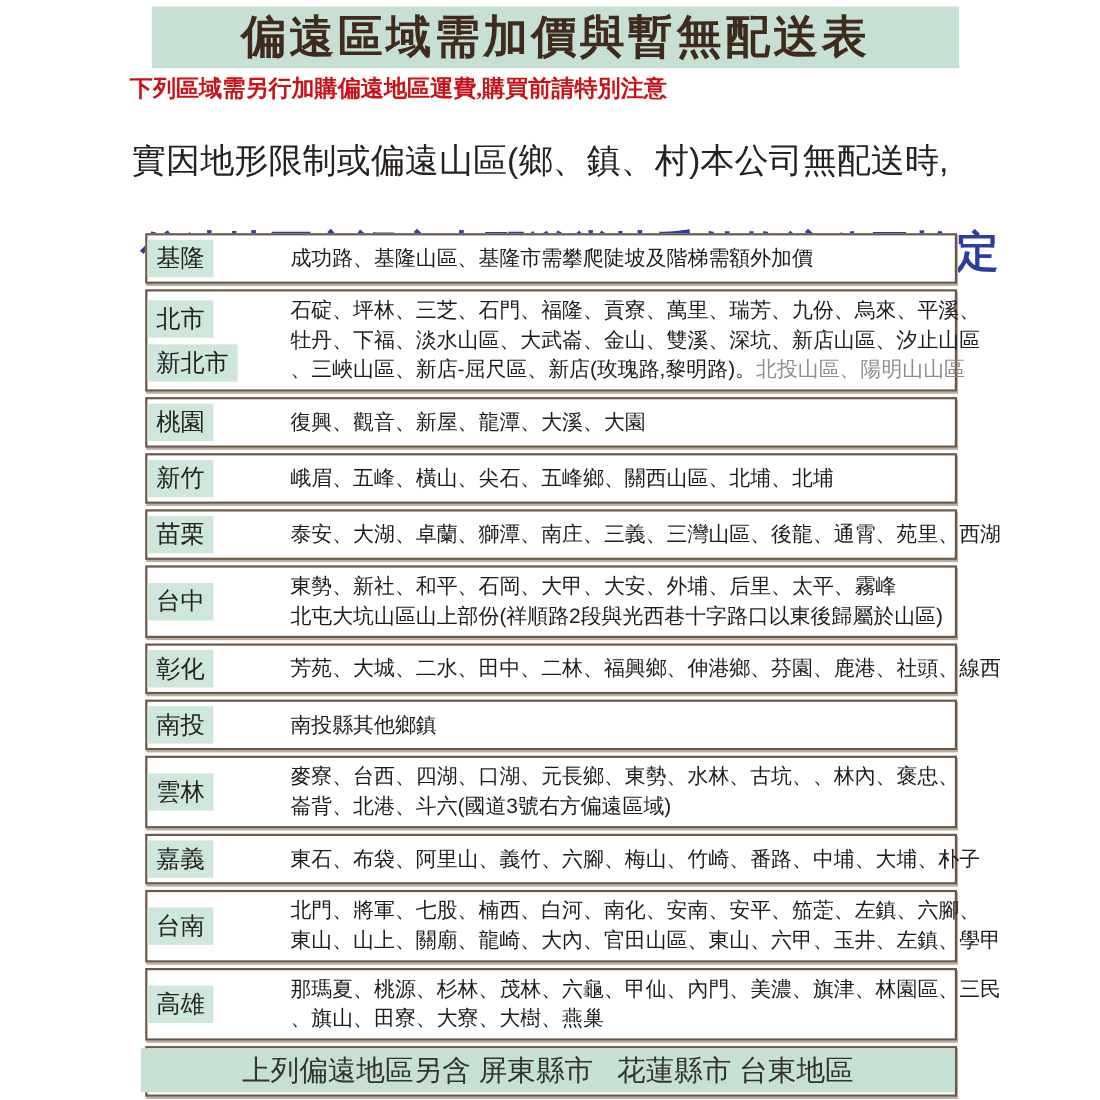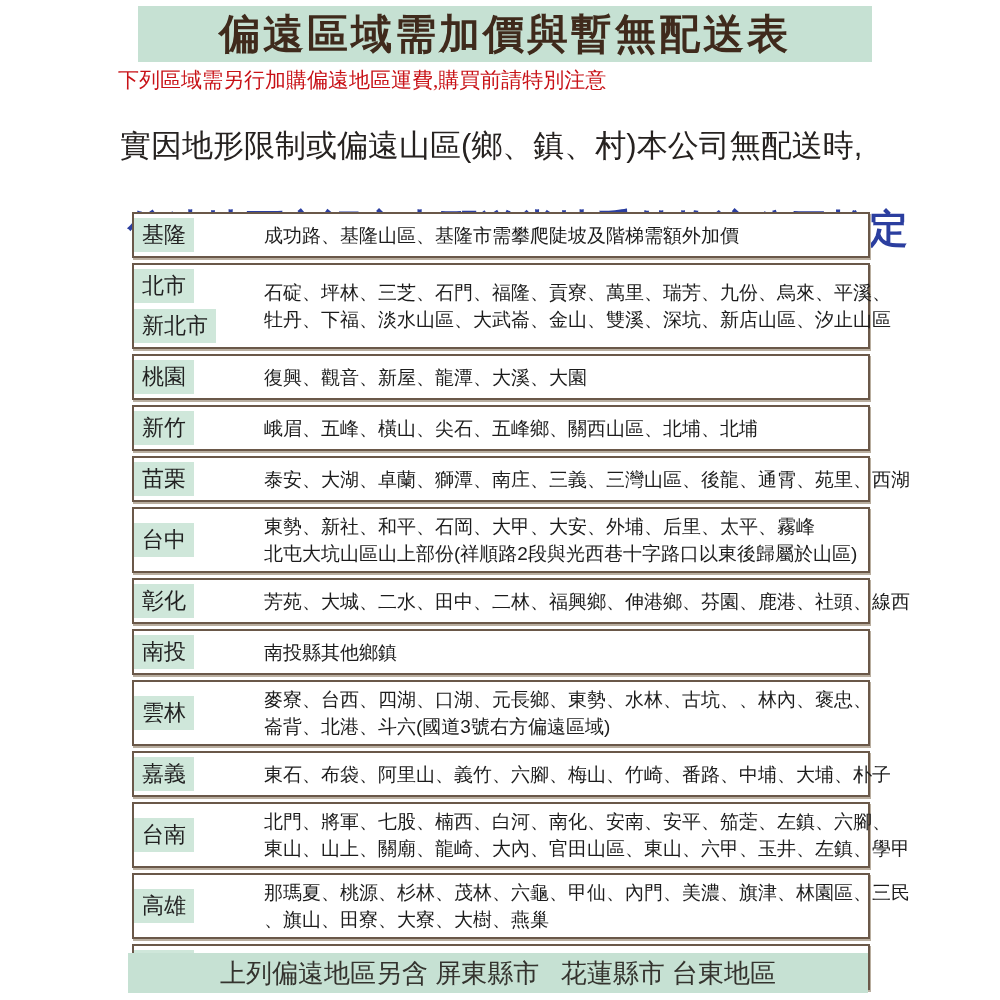--- a/index.html
+++ b/index.html
@@ -3,29 +3,29 @@
 <meta charset="utf-8">
 <style>
   html,body{margin:0;padding:0;background:#ffffff;}
   .page{
     position:relative;width:1000px;height:1000px;background:#fff;overflow:hidden;
     font-family:"Liberation Sans","DejaVu Sans",sans-serif;
   }
   .title-bar{
     position:absolute;left:138px;top:6px;width:734px;height:56px;
     background:var(--green-bar,#c6e1d3);
-    display:flex;align-items:center;justify-content:center;
+    display:flex;align-items:flex-start;justify-content:center;
   }
   .title-text{
     font-size:41px;font-weight:bold;color:var(--title-brown,#3f2a1c);
     letter-spacing:3px;white-space:nowrap;
   }
   .red-note{
     position:absolute;left:118px;top:66px;
-    font-family:"Liberation Serif","DejaVu Serif",serif;font-weight:normal;
+    font-family:"Liberation Serif","DejaVu Serif",serif;font-weight:bold;
     font-size:21px;color:var(--red,#c81217);white-space:nowrap;
   }
   .para{
     position:absolute;left:120px;top:94px;color:#262220;
     font-size:31px;line-height:44px;white-space:nowrap;margin-top:30px;
   }
   .para .inline-red{
     font-family:"Liberation Serif","DejaVu Serif",serif;font-weight:bold;
     font-size:22px;color:var(--red,#c81217);margin-left:8px;
   }
@@ -84,20 +84,21 @@
         </div>
       </div>
       <div class="row">
         <div class="labels">
           <span class="label">北市</span>
           <span class="label">新北市</span>
         </div>
         <div class="content">
           <div class="line"><span>石碇、坪林、三芝、石門、福隆、貢寮、萬里、瑞芳、九份、烏來、平溪、</span></div>
           <div class="line"><span>牡丹、下福、淡水山區、大武崙、金山、雙溪、深坑、新店山區、汐止山區</span></div>
+          <div class="line"><span>、三峽山區、新店-屈尺區、新店(玫瑰路,黎明路)。</span><span class="muted">北投山區、陽明山山區</span></div>
         </div>
       </div>
       <div class="row">
         <div class="labels">
           <span class="label">桃園</span>
         </div>
         <div class="content">
           <div class="line"><span>復興、觀音、新屋、龍潭、大溪、大園</span></div>
         </div>
       </div>

